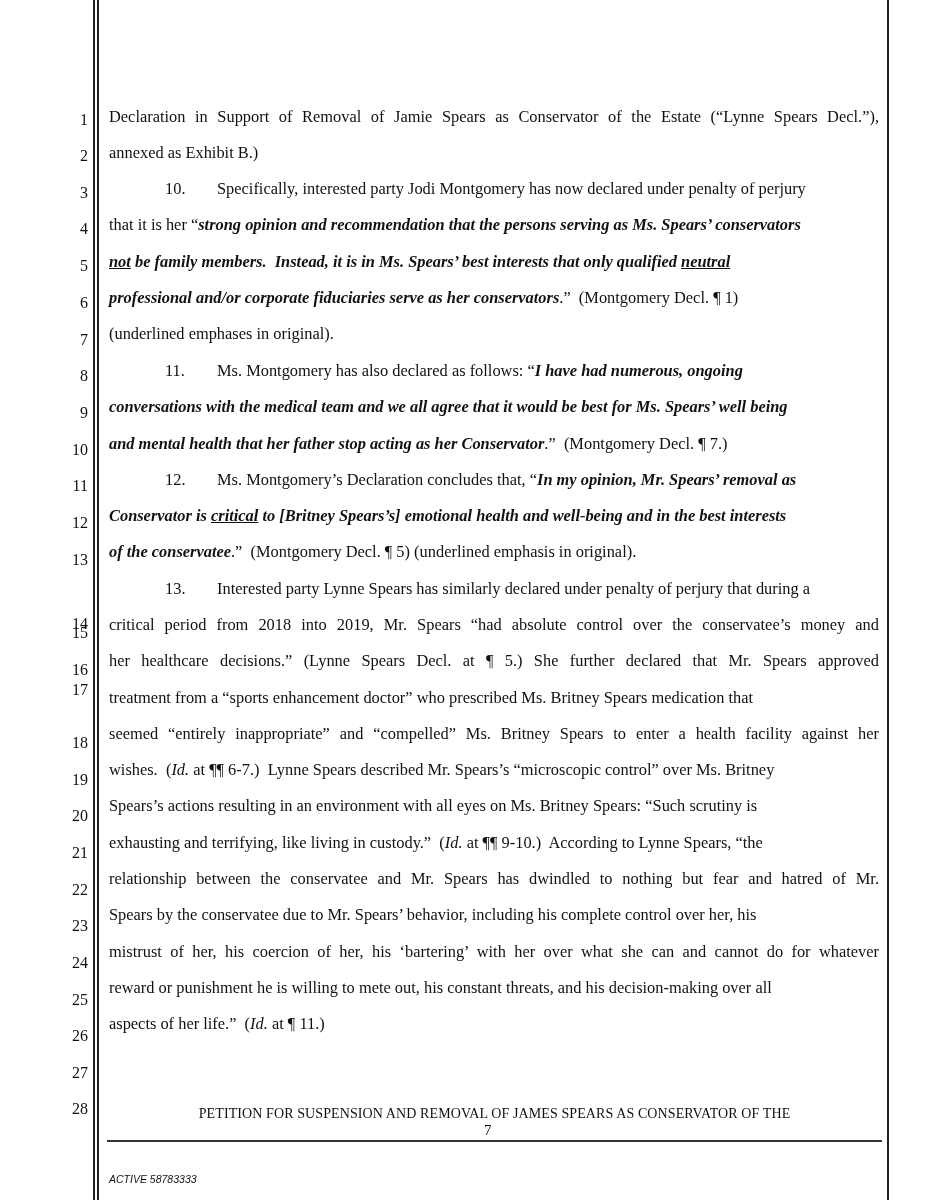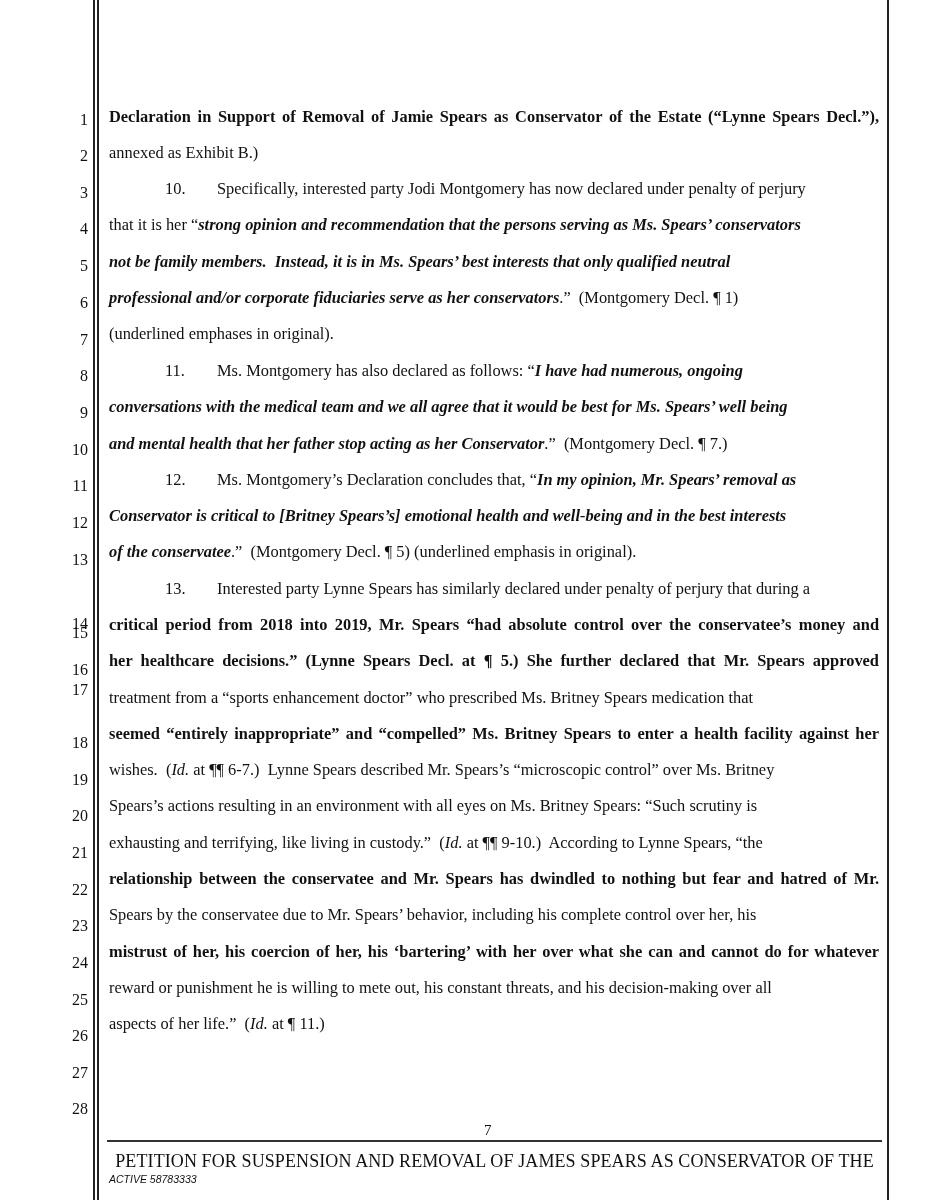--- a/index.html
+++ b/index.html
@@ -5,30 +5,30 @@
   html, body { margin:0; padding:0; background:#ffffff; }
   body { width:927px; height:1200px; position:relative; overflow:hidden;
          font-family:"Liberation Serif", serif; color:#111; }
   .rule-left-1 { position:absolute; left:93px; top:0; width:1.5px; height:1200px; background:#222; }
   .rule-left-2 { position:absolute; left:97px; top:0; width:1.5px; height:1200px; background:#222; }
   .rule-right  { position:absolute; left:887px; top:0; width:1.5px; height:1200px; background:#222; }
   .linenums { position:absolute; left:0; top:0; width:88px; height:1200px; }
   .ln { position:absolute; right:0; width:60px; text-align:right; font-size:16px; line-height:20px; }
   .body-lines { position:absolute; left:109px; top:0; width:770px; }
   .tl { position:absolute; left:0; white-space:nowrap; font-size:16.4px; line-height:22px; }
-  .tl.full { width:770px; text-align:justify; text-align-last:justify;font-weight:bold; }
+  .tl.full { width:770px; text-align:justify; text-align-last:justify; }
   .tl .ind { display:inline-block; width:56px; }
   .tl .num { display:inline-block; width:52px; }
   .bi { font-weight:bold; font-style:italic; }
-  .u { }
+  .u { text-decoration:underline; }
   .it { font-style:italic; }
   .pagenum { position:absolute; left:484px; top:1122px; font-size:15px; line-height:16px; }
   .footer-rule { position:absolute; left:107px; top:1140px; width:775px; height:1.5px; background:#333; }
-  .footer-title { position:absolute; left:107px; top:1154px; width:775px; text-align:center;
-                  font-size:18px; line-height:15px; letter-spacing:0.1px; }
+  .footer-title { position:absolute; left:107px; top:1106px; width:775px; text-align:center;
+                  font-size:14px; line-height:15px; letter-spacing:0.1px; }
   .active-id { position:absolute; left:109px; top:1173px; font-family:"Liberation Sans", sans-serif;
                font-style:italic; font-size:10.5px; }
 </style>
 </head>
 <body>
 
 <div class="rule-left-1"></div>
 <div class="rule-left-2"></div>
 <div class="rule-right"></div>
 

